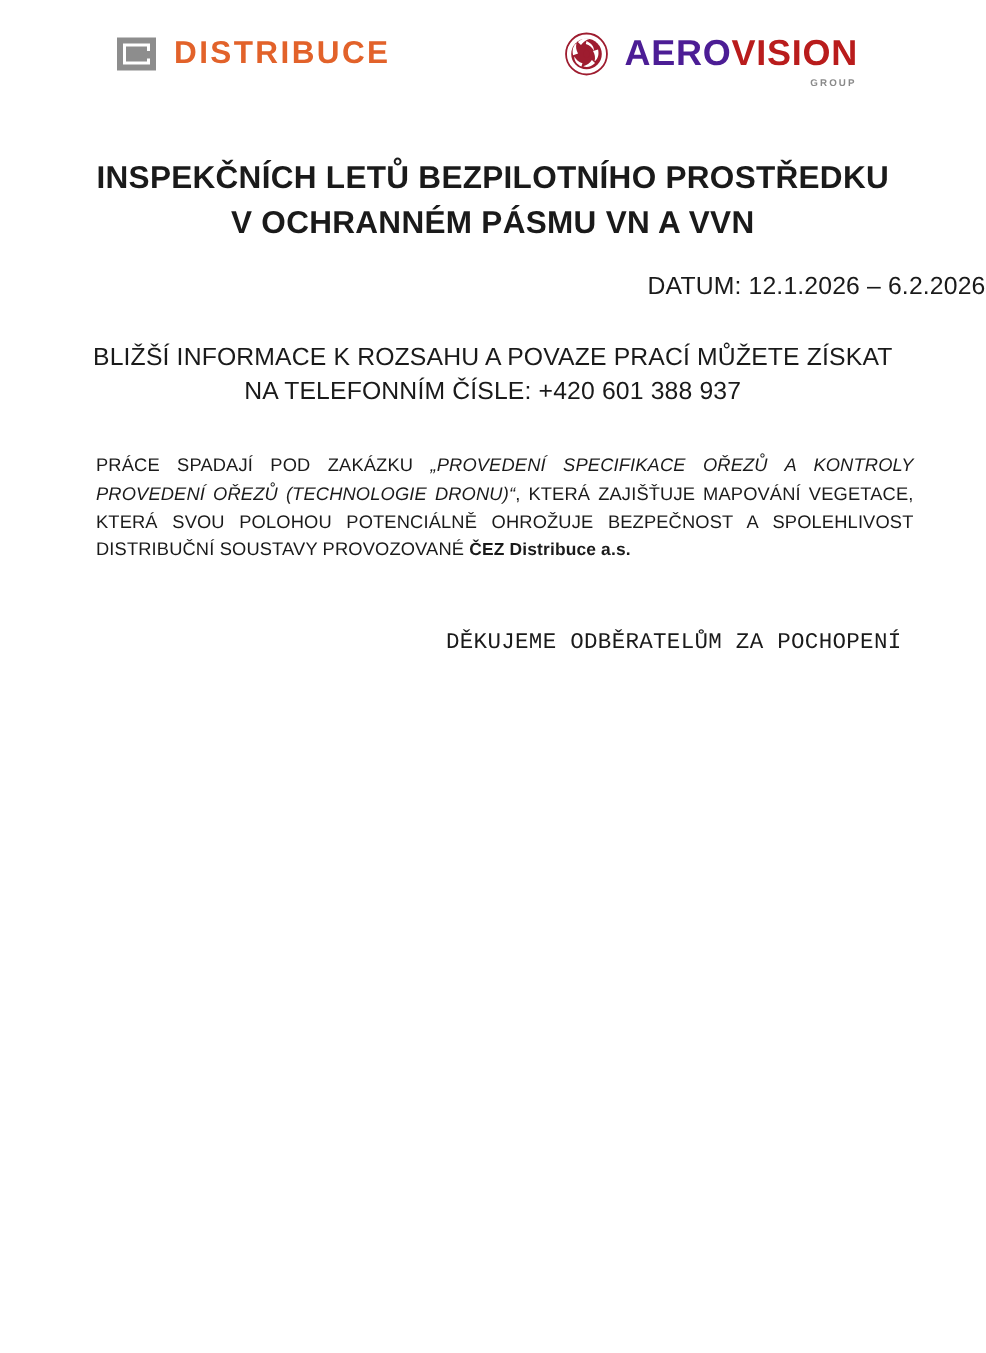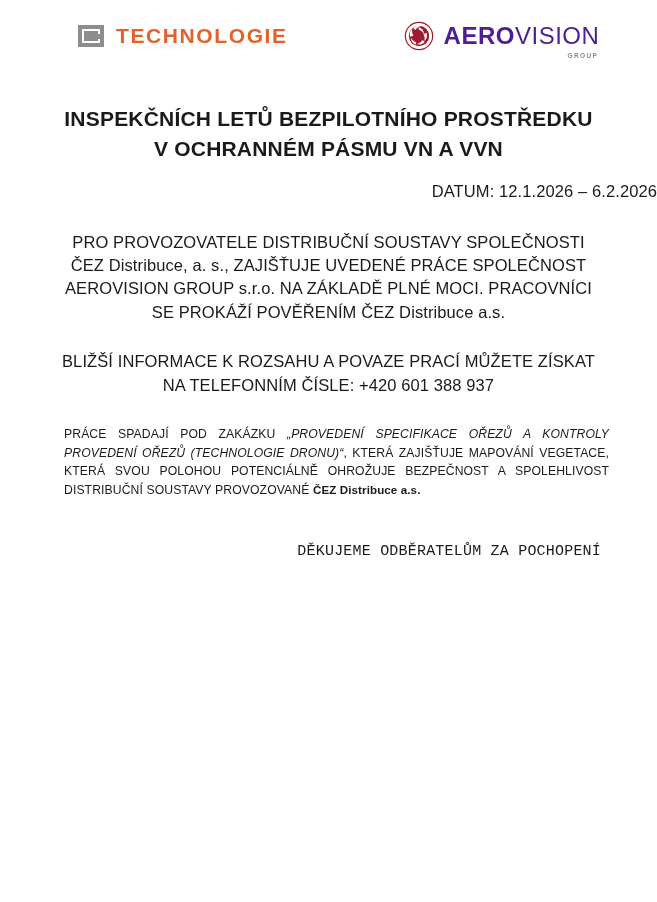--- a/index.html
+++ b/index.html
@@ -85,21 +85,21 @@
   .aero-text {
     position: relative;
     line-height: 1;
   }
   .aero-word {
     font-size: 24px;
     font-weight: bold;
     letter-spacing: 0.5px;
   }
   .aero-word .bold-part { color: #4c1d95; }
-  .aero-word .light-part { color: #4c1d95; font-weight: normal; }
+  .aero-word .light-part { color: #b91c1c; font-weight: bold; }
   .aero-sub {
     position: absolute;
     right: 1px;
     bottom: -11px;
     font-size: 6.5px;
     letter-spacing: 1.4px;
     color: #8a8a8a;
     font-weight: bold;
   }
 
@@ -170,21 +170,21 @@
 </style>
 </head>
 <body>
 
 <div class="page">
 
   <div class="logo-bar">
 
     <div class="cez-logo">
       <div class="cez-mark"></div>
-      <div class="cez-word">TECHNOLOGIE</div>
+      <div class="cez-word">DISTRIBUCE</div>
     </div>
 
     <div class="aero-logo">
       <svg class="aperture" viewBox="0 0 40 40">
         <circle cx="20" cy="20" r="18.2" fill="none" stroke="#9e1c2f" stroke-width="1.6"></circle>
         <circle cx="20" cy="20" r="14.6" fill="none" stroke="#ffffff" stroke-width="1.2"></circle>
         <circle cx="20" cy="20" r="13.6" fill="#9e1c2f"></circle>
         <g fill="#ffffff">
           <path d="M20 8.4 C24.4 10.4 26.9 13.6 26.6 17.2 C25.1 14.4 22.6 12.2 19.4 11.2 Z"></path>
           <path d="M30.3 15.9 C31.3 20.6 30.1 24.4 27.2 26.5 C28.0 23.4 27.5 20.2 25.8 17.4 Z"></path>
@@ -204,21 +204,20 @@
     </div>
 
   </div>
 
 
   <div class="headline">INSPEKČNÍCH LETŮ BEZPILOTNÍHO PROSTŘEDKU V OCHRANNÉM PÁSMU VN A VVN</div>
 
 
   <div class="datum">DATUM: 12.1.2026 – 6.2.2026</div>
 
-  <div class="para-center">PRO PROVOZOVATELE DISTRIBUČNÍ SOUSTAVY SPOLEČNOSTI ČEZ Distribuce, a. s., ZAJIŠŤUJE UVEDENÉ PRÁCE SPOLEČNOST AEROVISION GROUP s.r.o. NA ZÁKLADĚ PLNÉ MOCI. PRACOVNÍCI SE PROKÁŽÍ POVĚŘENÍM ČEZ Distribuce a.s.</div>
 
 
   <div class="para-center tight">BLIŽŠÍ INFORMACE K ROZSAHU A POVAZE PRACÍ MŮŽETE ZÍSKAT NA TELEFONNÍM ČÍSLE: +420 601 388 937</div>
 
   <div class="fineprint"><span>PRÁCE SPADAJÍ POD ZAKÁZKU </span><span class="it">„PROVEDENÍ SPECIFIKACE OŘEZŮ A KONTROLY PROVEDENÍ OŘEZŮ (TECHNOLOGIE DRONU)“</span><span>, KTERÁ ZAJIŠŤUJE MAPOVÁNÍ VEGETACE, KTERÁ SVOU POLOHOU POTENCIÁLNĚ OHROŽUJE BEZPEČNOST A SPOLEHLIVOST DISTRIBUČNÍ SOUSTAVY PROVOZOVANÉ </span><span class="mixed">ČEZ Distribuce a.s.</span></div>
 
   <div class="thanks">DĚKUJEME ODBĚRATELŮM ZA POCHOPENÍ</div>
 
 </div>
 

